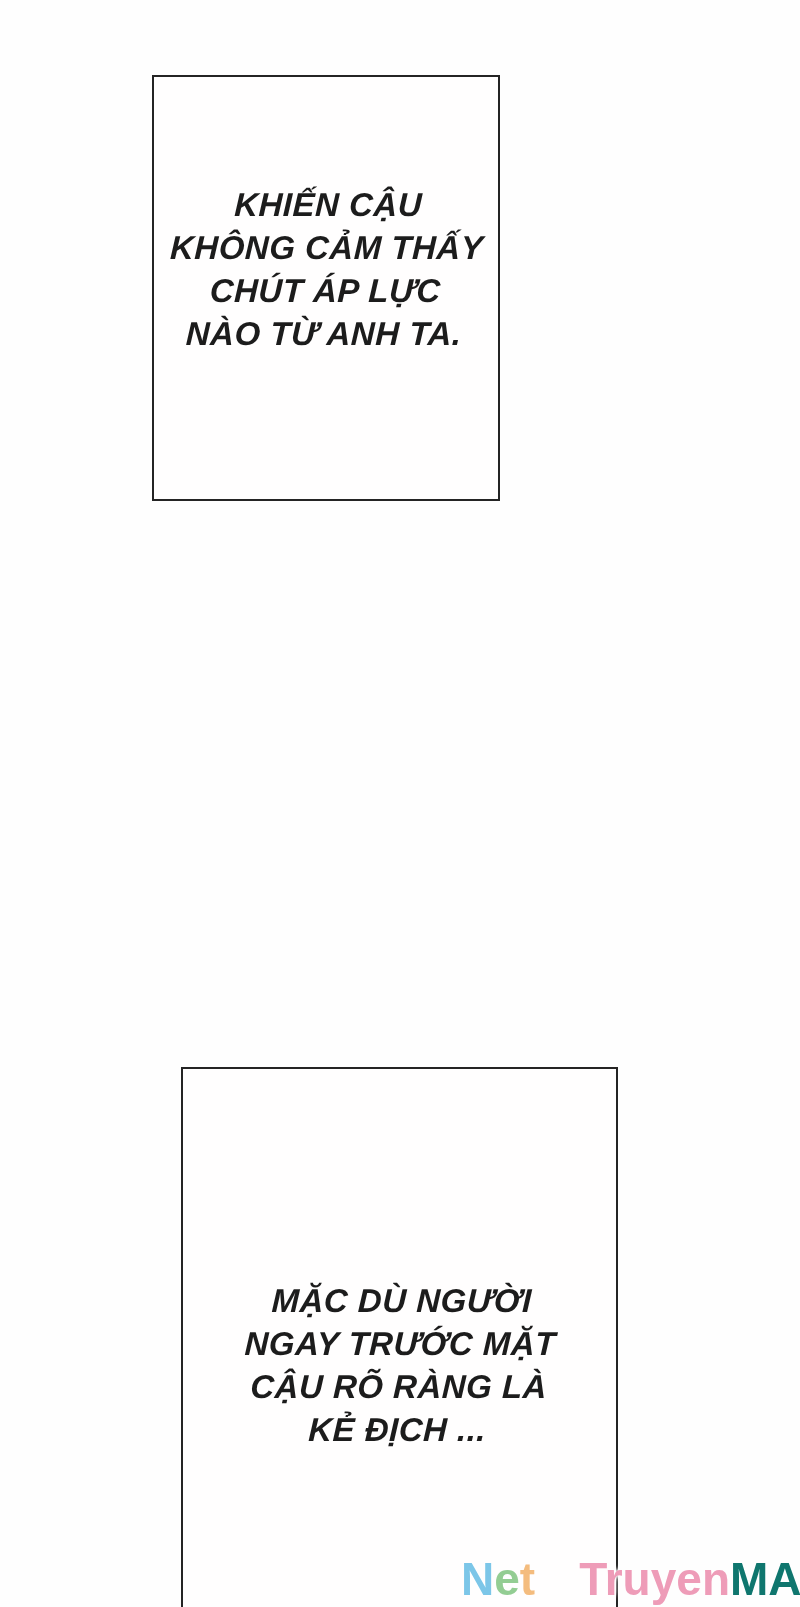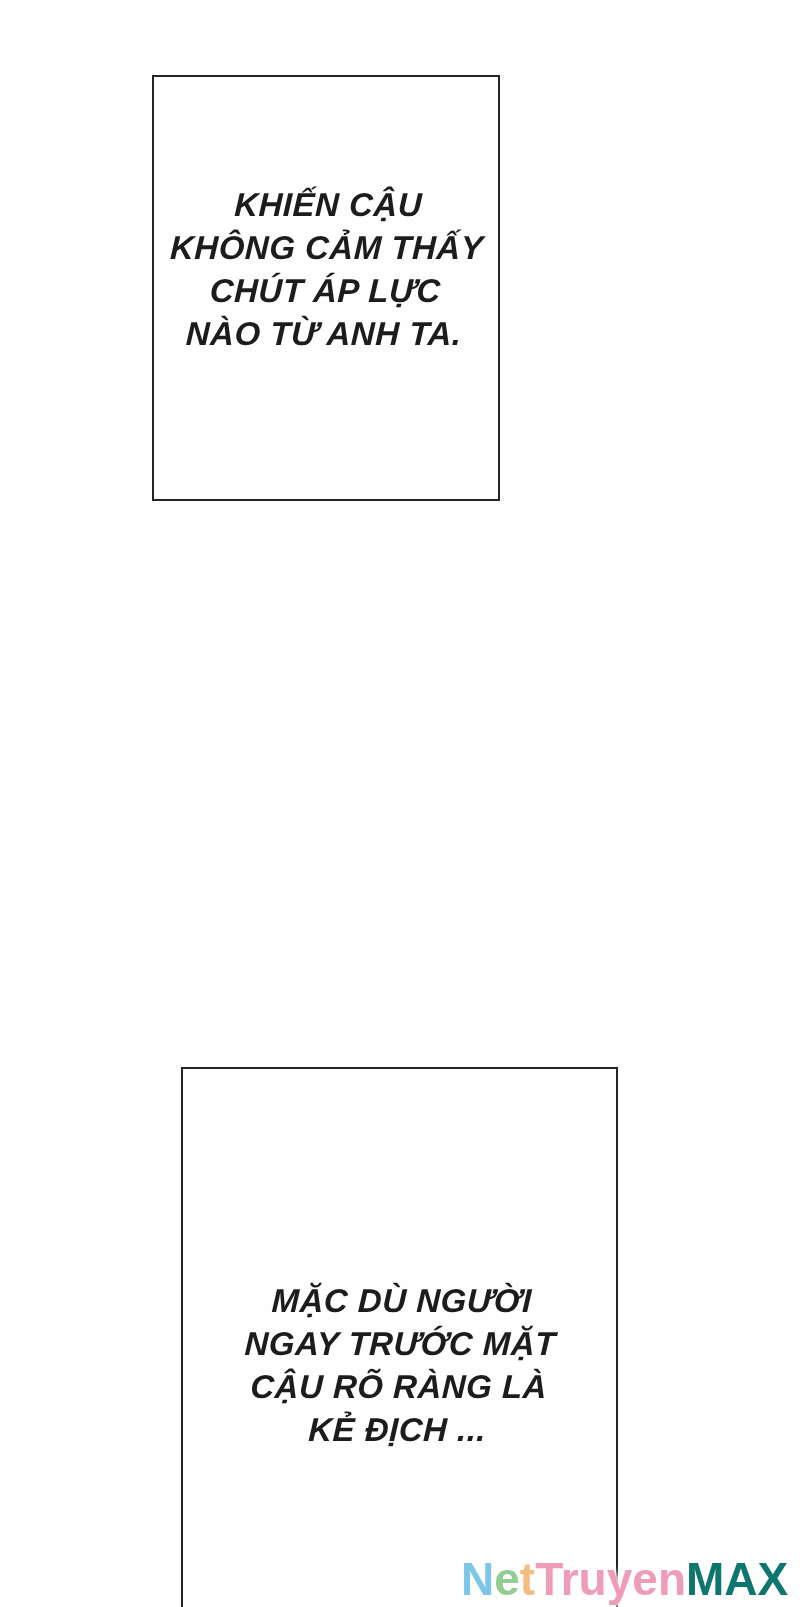--- a/index.html
+++ b/index.html
@@ -77,16 +77,16 @@
   <div class="panel panel-2" style="border-color: rgb(36, 36, 36);">
     <div class="panel-text" style="color: rgb(28, 28, 28);">
       <div>MẶC DÙ NGƯỜI</div>
       <div>NGAY TRƯỚC MẶT</div>
       <div>CẬU RÕ RÀNG LÀ</div>
       <div>KẺ ĐỊCH ...</div>
     </div>
   </div>
 
   <div class="watermark">
-    <span class="wm-seg" style="color: rgb(124, 198, 232);">N</span><span class="wm-seg" style="color: rgb(147, 205, 147);">e</span><span class="wm-seg" style="color: rgb(244, 188, 126);">t</span><span class="wm-seg" style="color: rgb(238, 156, 184);">Truyen</span><span class="wm-seg" style="color: #0f766e;">MAX</span>
+    <span class="wm-seg" style="color: rgb(124, 198, 232);">N</span><span class="wm-seg" style="color: rgb(147, 205, 147);">e</span><span class="wm-seg" style="color: rgb(244, 188, 126);">t</span><span class="wm-seg" style="color: rgb(238, 156, 184); margin-left: 44px;">Truyen</span><span class="wm-seg" style="color: #0f766e;">MAX</span>
   </div>
 
 </div>
 
 </body></html>

